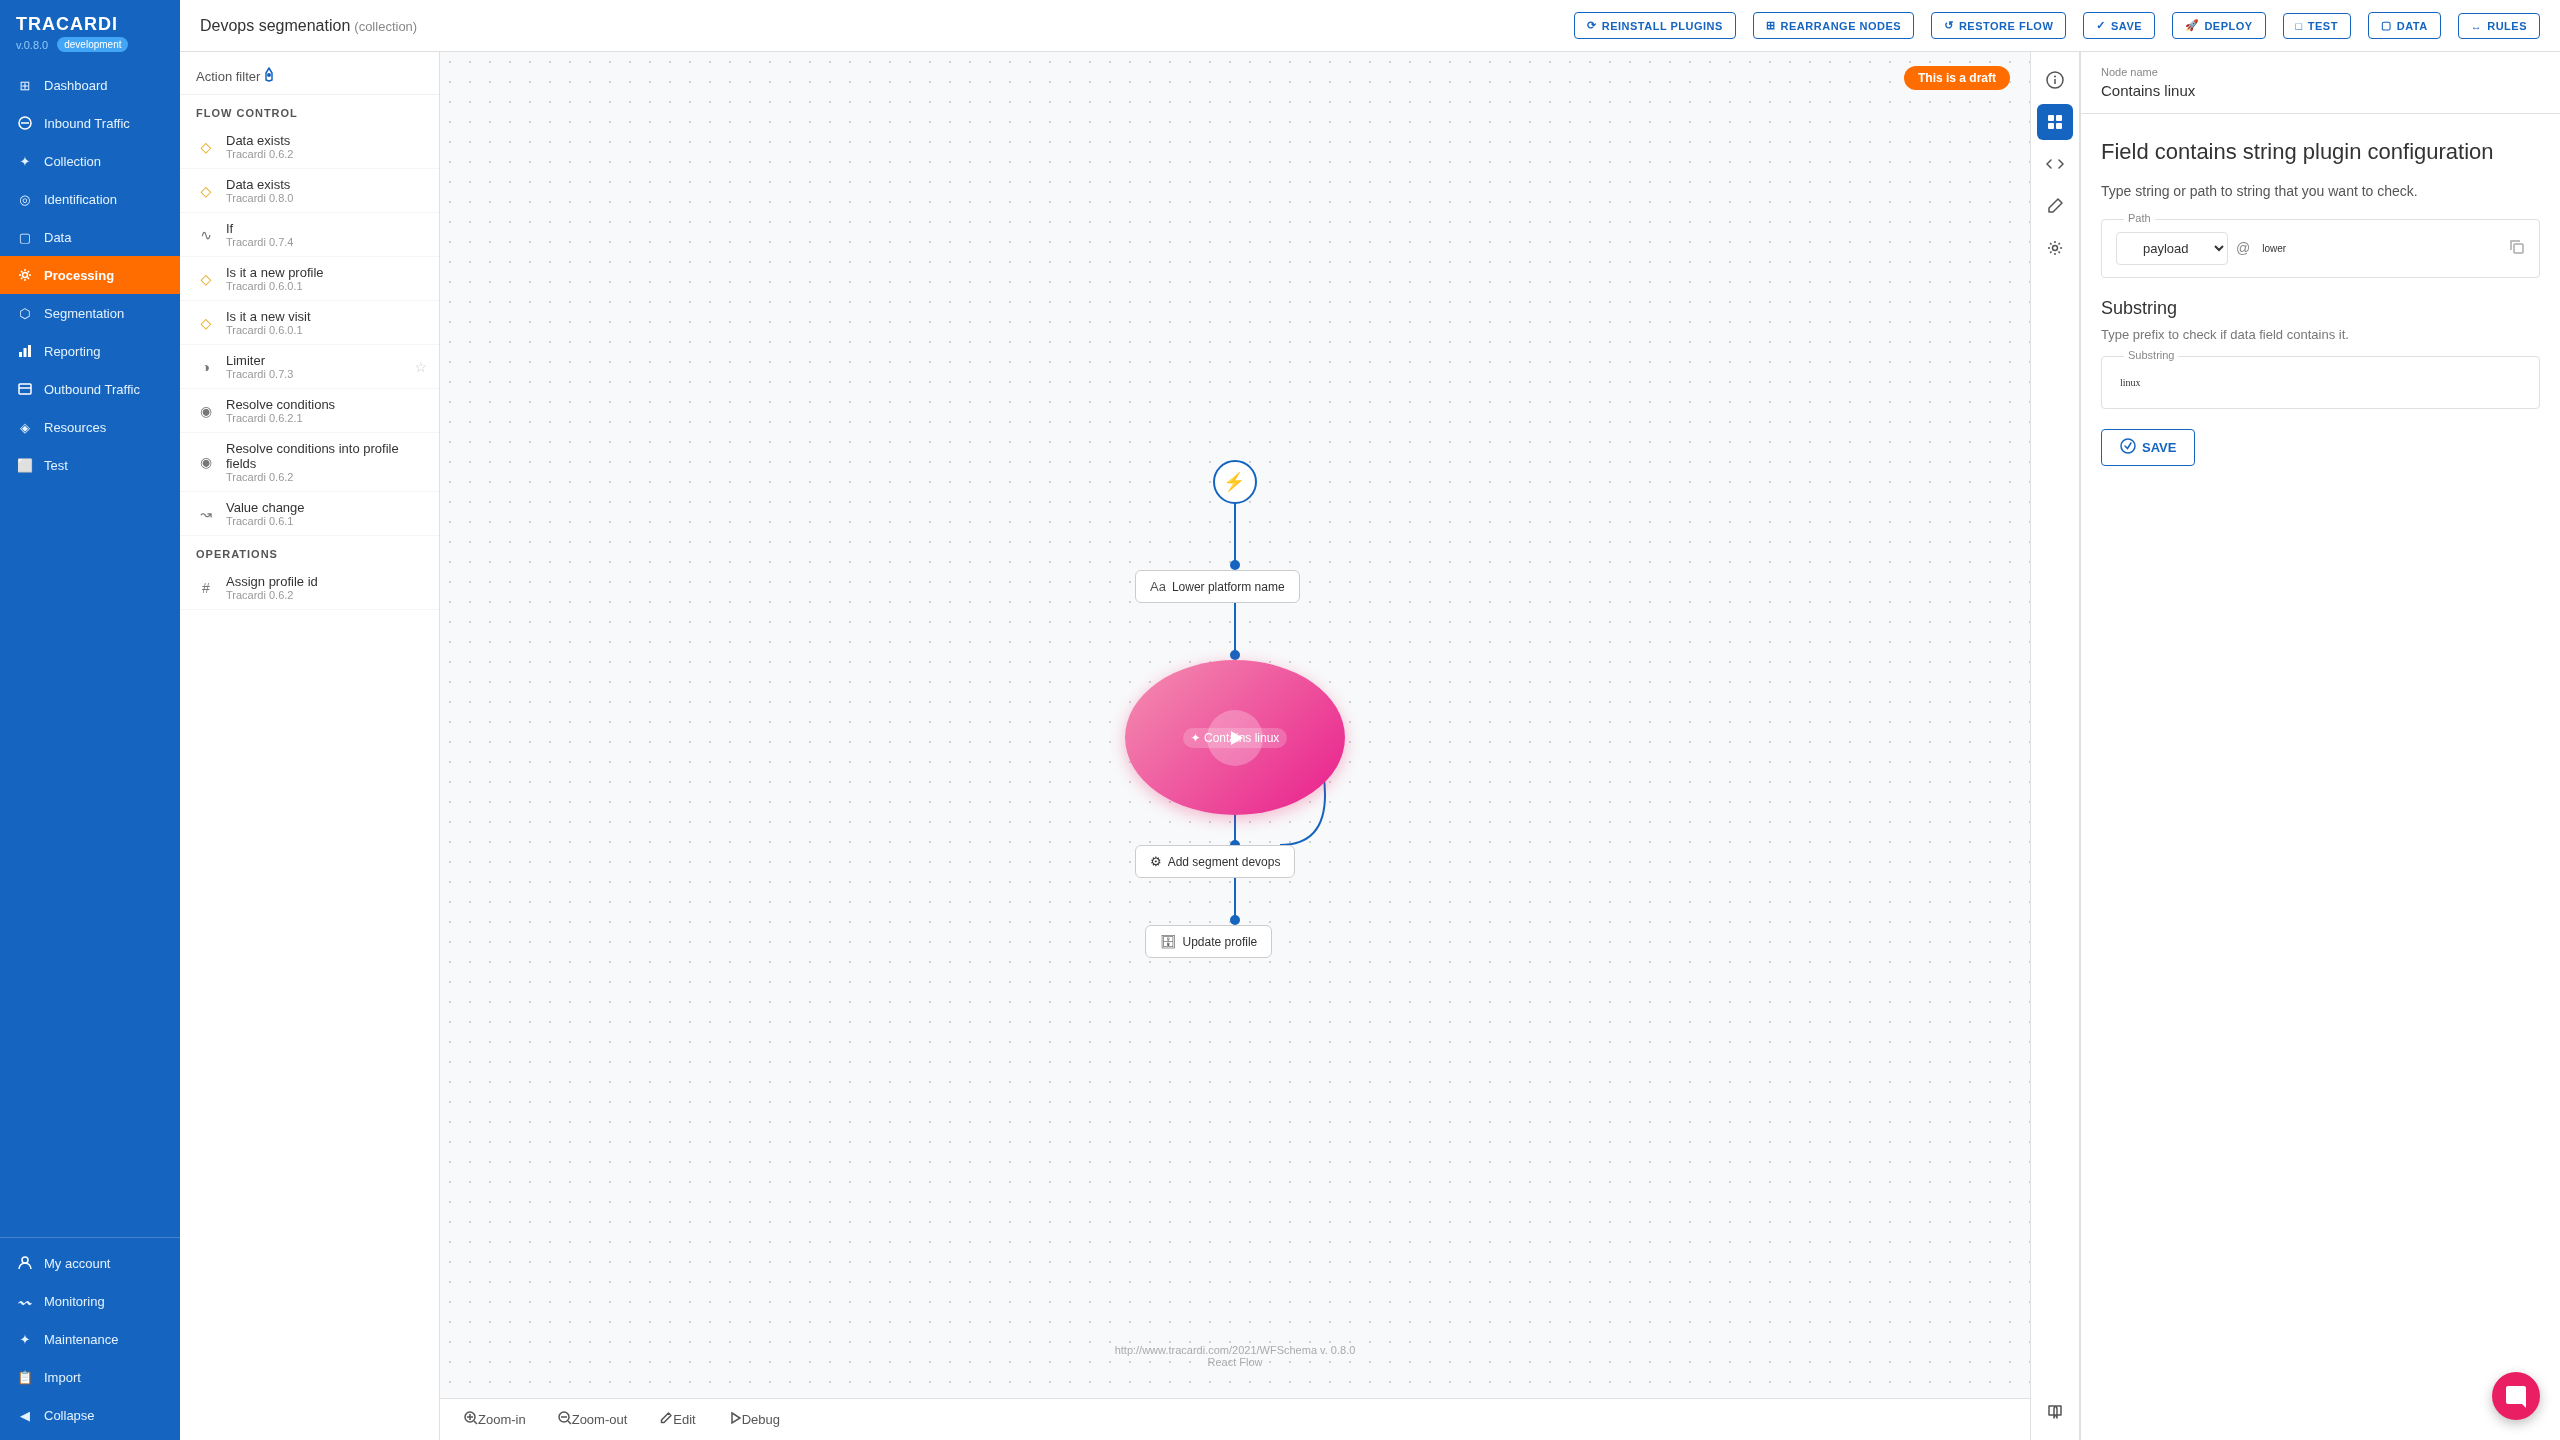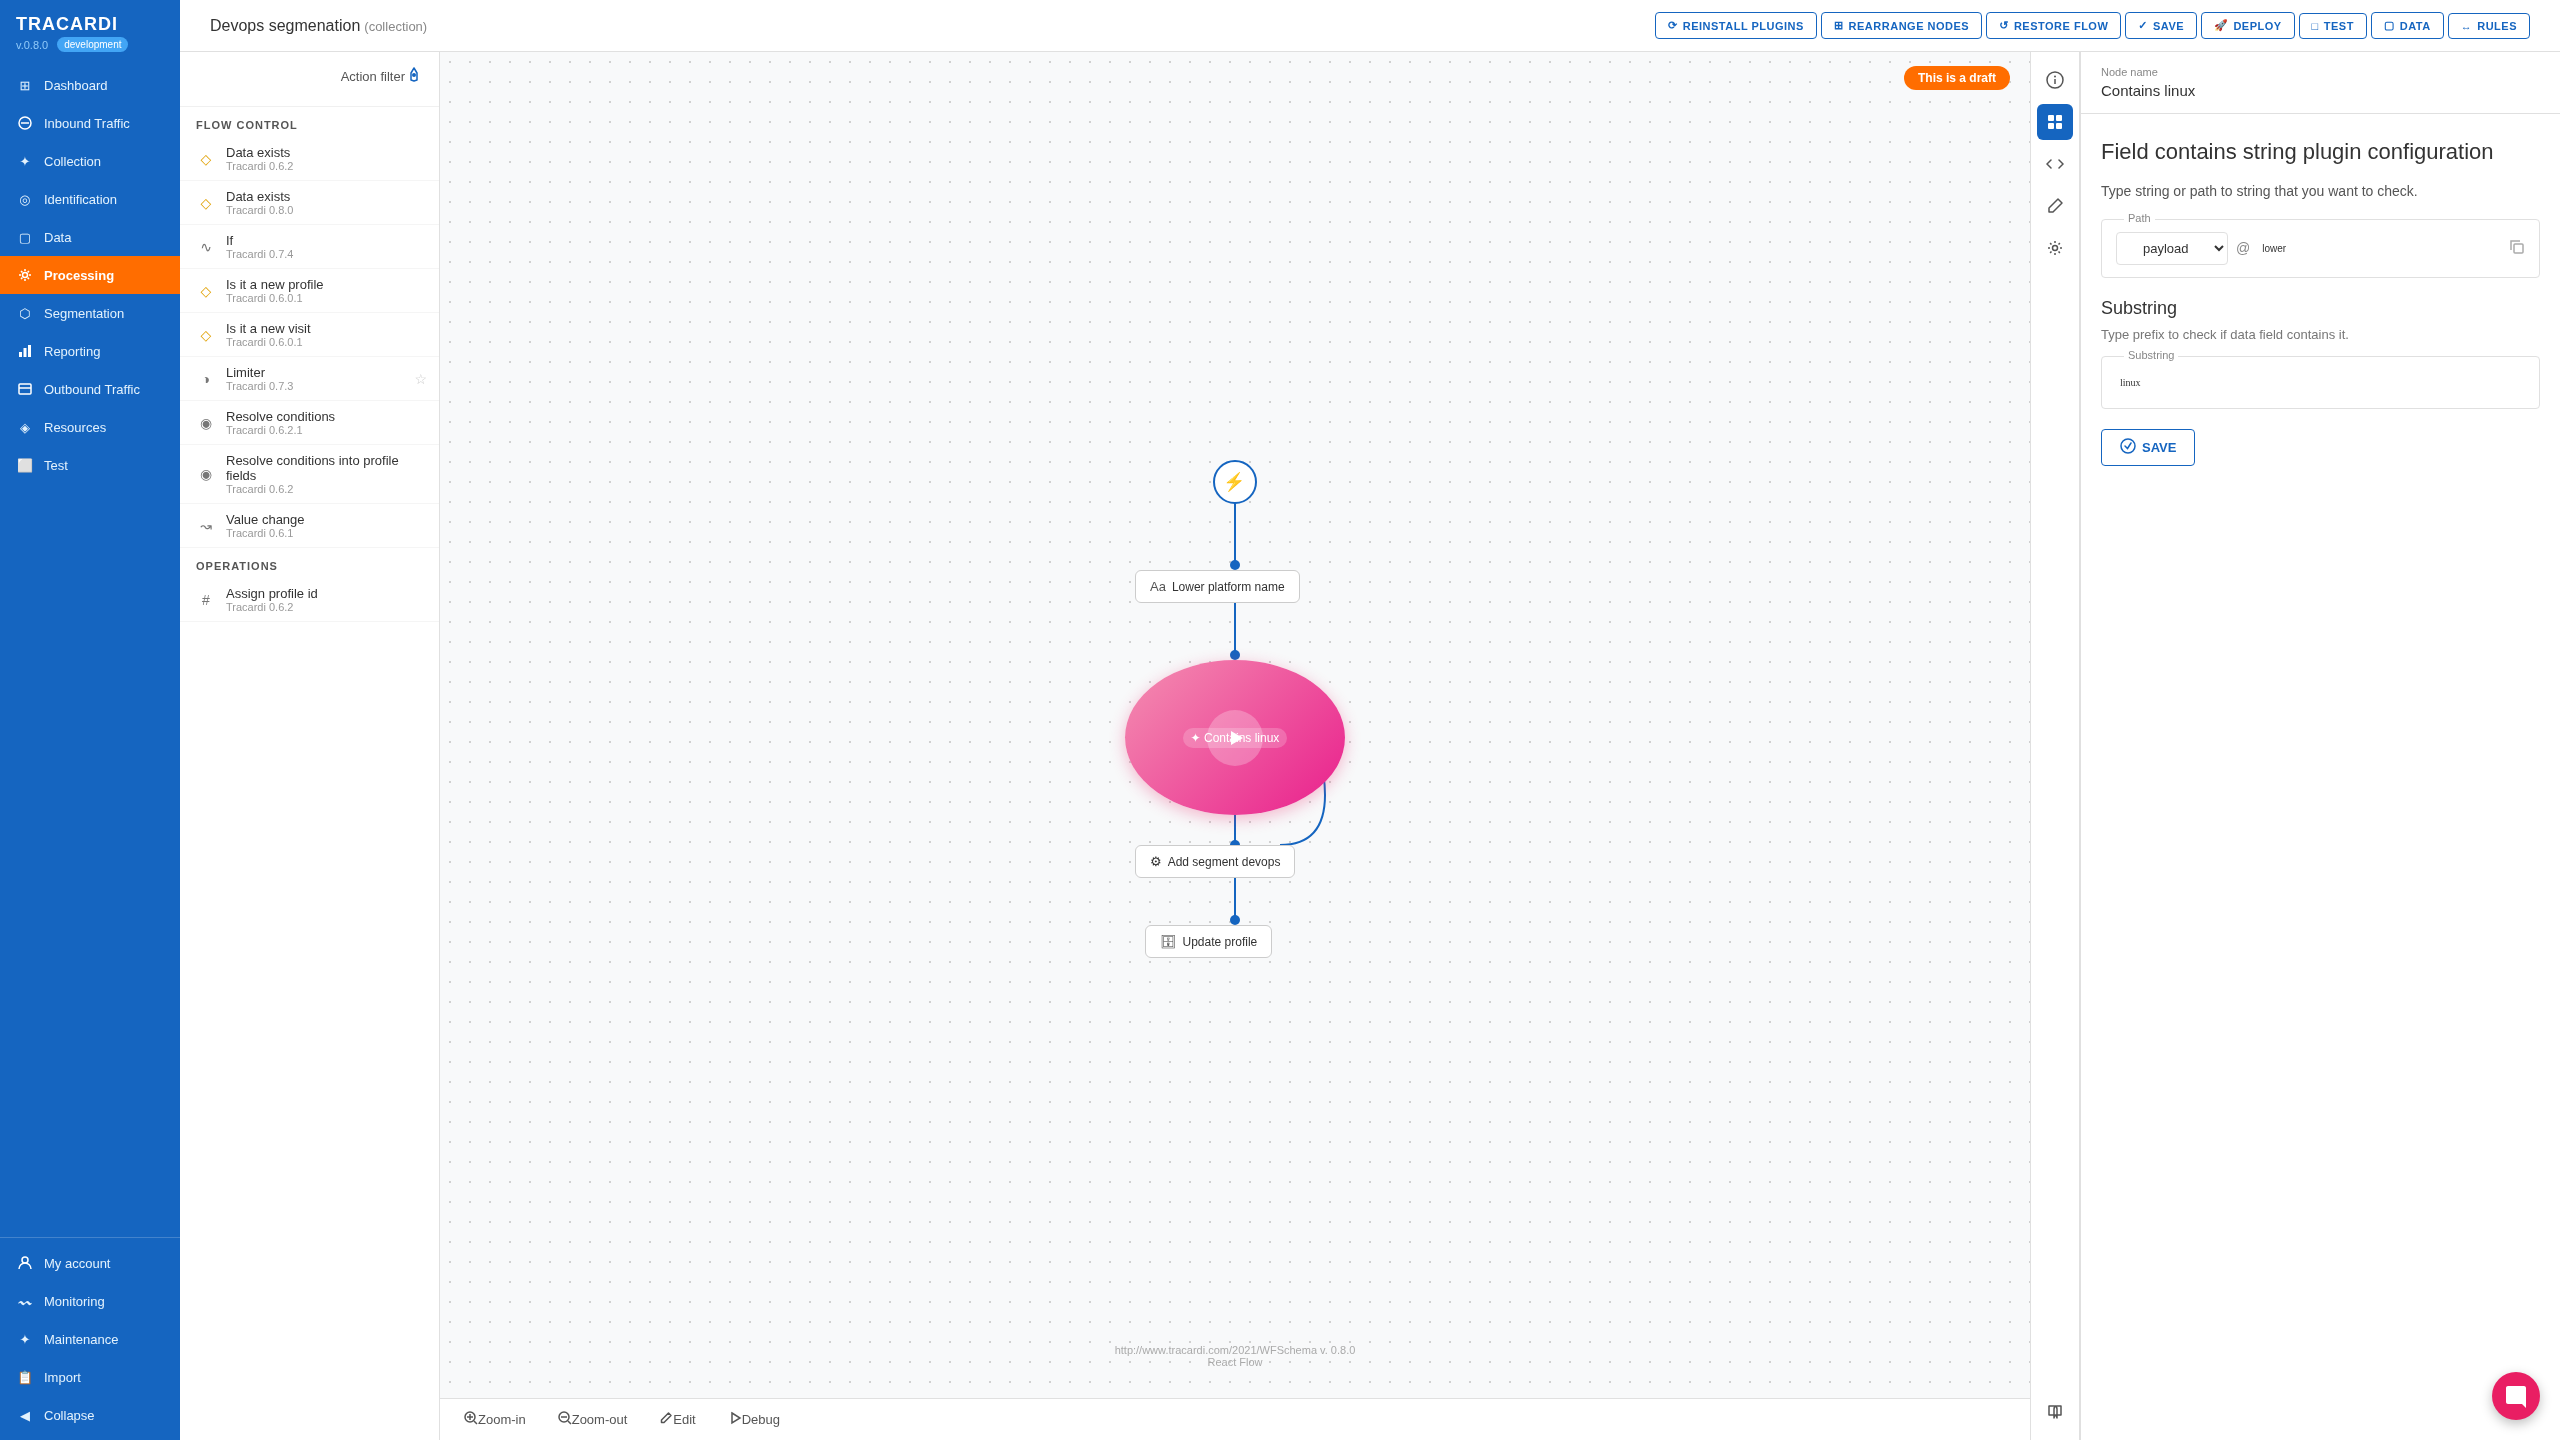--- a/index.html
+++ b/index.html
@@ -55,23 +55,23 @@
 
     
     #main { flex: 1; display: flex; flex-direction: column; overflow: hidden; }
 
     
     #topbar {
       background: white;
       border-bottom: 1px solid #e0e0e0;
       display: flex;
       align-items: center;
-      padding: 0 30px;
+      padding: 0 20px;
       height: 52px;
-      gap: 4px;
+      gap: 17px;
     }
     #topbar-title { font-size: 16px; font-weight: 500; color: #333; flex: 1; }
     #topbar-title .collection-tag { color: #888; font-size: 13px; margin-left: 4px; }
     .topbar-btn {
       display: flex;
       align-items: center;
       gap: 5px;
       padding: 6px 12px;
       border: 1.5px solid #1565c0;
       border-radius: 4px;
@@ -91,24 +91,24 @@
     #left-panel {
       width: 260px;
       min-width: 260px;
       background: white;
       border-right: 1px solid #e0e0e0;
       display: flex;
       flex-direction: column;
       overflow-y: auto;
     }
     #left-panel-header {
-      padding: 14px 16px 19px;
-      display: flex;
-      align-items: center;
-      justify-content: flex-end;
+      padding: 14px 16px 7px;
+      display: flex;
+      align-items: center;
+      justify-content: flex-start;
       border-bottom: 1px solid #f0f0f0;
     }
     #left-panel-header .filter-label { color: #555; font-size: 13px; }
     .filter-icon-btn { cursor: pointer; color: #1565c0; }
     .plugin-section-title {
       font-size: 11px;
       font-weight: 700;
       color: #555;
       padding: 12px 16px 6px;
       letter-spacing: 1px;

